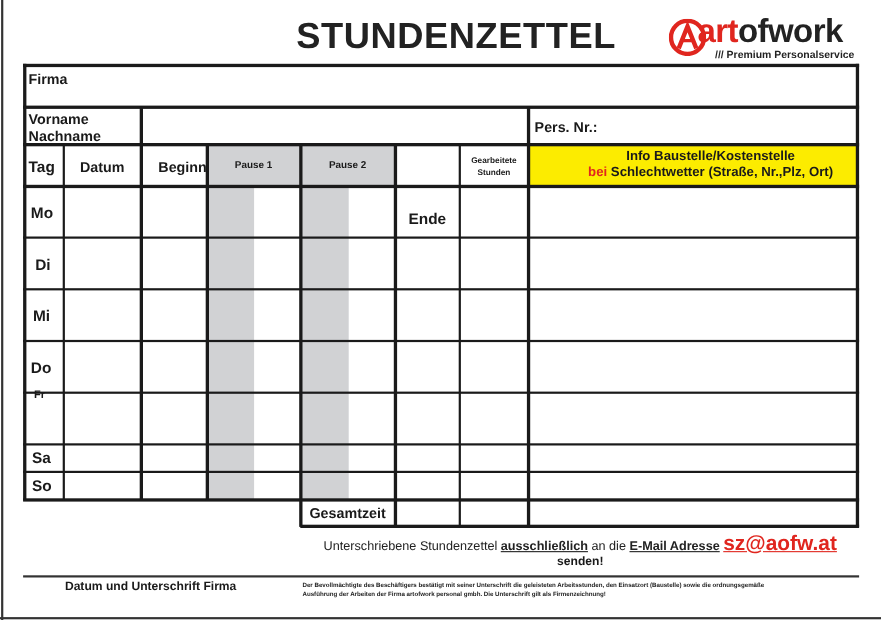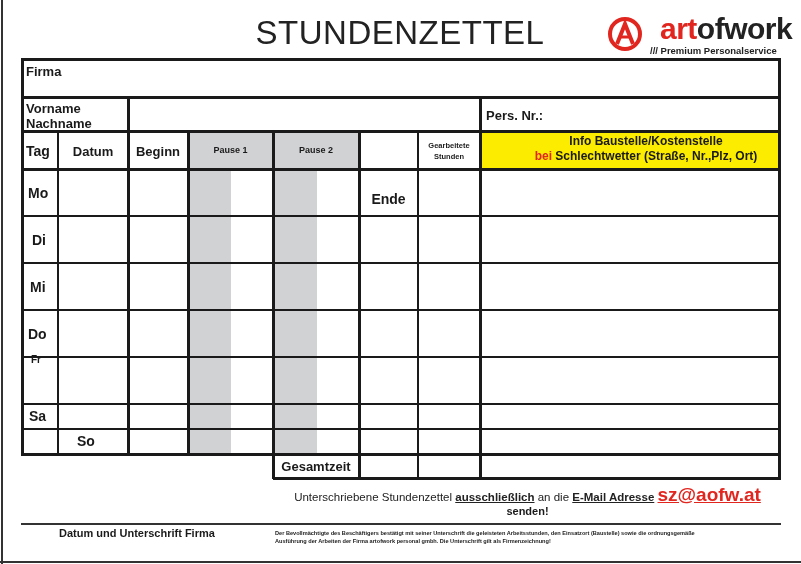--- a/index.html
+++ b/index.html
@@ -1,24 +1,24 @@
 <!DOCTYPE html>
 <html><head>
 <meta charset="utf-8">
 <style>
   html, body { margin:0; padding:0; background:#fff; }
   body { width:801px; height:564px; position:relative; overflow:hidden;
          font-family:"Liberation Sans", sans-serif; color:#1a1a1a; }
   .abs { position:absolute; box-sizing:border-box; }
   .page-border-left { left:1px; top:0; width:2px; height:564px; background:#333; }
   .page-border-bottom { left:0; top:561px; width:801px; height:2px; background:#333; }
-  .title { left:240px; top:14px; width:320px; height:40px; font-size:33px; font-weight:normal; letter-spacing:0.5px; text-align:center; color:#222; }
+  .title { left:240px; top:14px; width:320px; height:40px; font-size:33px; font-weight:bold; letter-spacing:0.5px; text-align:right; color:#222; }
   .logo { left:608px; top:14px; width:180px; height:44px; }
   .logo-mark { position:absolute; left:0; top:3px; width:34px; height:34px; }
-  .logo-text { position:absolute; left:52px; top:-2px; font-size:30px; font-weight:bold; letter-spacing:-0.5px; color:#222; }
+  .logo-text { position:absolute; left:26px; top:-2px; font-size:30px; font-weight:bold; letter-spacing:-0.5px; color:#222; }
   .logo-text .red { color:#e0261f; }
   .logo-sub { position:absolute; left:42px; top:31px; font-size:9.5px; font-weight:bold; color:#222; white-space:nowrap; }
 
   .line { position:absolute; background:#1a1a1a; }
   .grey { position:absolute; background:#d1d2d4; }
   .yellow { position:absolute; background:#fcec00; }
 
   .lbl { position:absolute; font-weight:bold; color:#1a1a1a; white-space:nowrap; }
   .c { text-align:center; }
 </style>
@@ -71,37 +71,37 @@
 
 <div class="lbl" style="left:26px;top:64px;font-size:13px;">Firma</div>
 <div style="position:absolute;left:130px;top:61px;width:648px;height:35px;"></div>
 <div class="lbl" style="left:26px;top:101px;font-size:13px;line-height:15px;"><span>Vorname</span><br><span>Nachname</span></div>
 <div style="position:absolute;left:130px;top:99px;width:349px;height:31px;"></div>
 <div class="lbl" style="left:486px;top:108px;font-size:13px;">Pers. Nr.:</div>
 <div style="position:absolute;left:560px;top:99px;width:218px;height:31px;"></div>
 
 <div class="lbl" style="left:26px;top:143px;font-size:14px;">Tag</div>
 <div class="lbl c" style="left:58px;top:144px;width:70px;font-size:13px;">Datum</div>
-<div class="lbl c" style="left:128px;top:144px;width:60px;font-size:13px;">Beginn</div>
+<div class="lbl c" style="left:128px;top:144px;width:60px;font-size:13px;text-align:right;">Beginn</div>
 <div class="lbl c" style="left:188px;top:145px;width:85px;font-size:9px;">Pause 1</div>
 <div class="lbl c" style="left:273px;top:145px;width:86px;font-size:9px;">Pause 2</div>
 <div class="lbl c" style="left:359px;top:143px;width:59px;font-size:14px;margin-top:48px;">Ende</div>
 <div class="lbl c" style="left:418px;top:140px;width:62px;font-size:7.5px;line-height:11px;"><span>Gearbeitete</span><br><span>Stunden</span></div>
 <div class="lbl c" style="left:480px;top:134px;width:300px;font-size:12px;line-height:15px;padding-left:16px;">
   <span>Info Baustelle/Kostenstelle</span><br>
   <span style="color:#e0261f;text-align:center;">bei</span> <span>Schlechtwetter (Straße, Nr.,Plz, Ort)</span>
 </div>
 
 <div class="lbl" style="left:28px;top:185px;font-size:14px;">Mo</div>
 <div class="lbl" style="left:32px;top:232px;font-size:14px;">Di</div>
 <div class="lbl" style="left:30px;top:279px;font-size:14px;">Mi</div>
 <div class="lbl" style="left:28px;top:326px;font-size:14px;">Do</div>
 <div class="lbl" style="left:31px;top:354px;font-size:10px;">Fr</div>
 <div class="lbl" style="left:29px;top:408px;font-size:14px;">Sa</div>
-<div class="lbl" style="left:29px;top:433px;font-size:14px;margin-left:48px;">So</div>
+<div class="lbl" style="left:29px;top:433px;font-size:14px;">So</div>
 
 <div class="lbl c" style="left:273px;top:459px;width:86px;font-size:13px;">Gesamtzeit</div>
 <div style="position:absolute;left:419px;top:456px;width:60px;height:21px;"></div>
 
 <div style="position:absolute;left:270px;top:484px;width:515px;text-align:center;font-size:11.5px;white-space:nowrap;color:#222;">
   <span>Unterschriebene Stundenzettel</span>
   <b style="text-decoration:underline;">ausschließlich</b>
   <span>an die</span>
   <b style="text-decoration:underline;">E-Mail Adresse</b>
   <span style="color:#e0261f;font-size:19px;font-weight:bold;text-decoration:underline;">sz@aofw.at</span>

